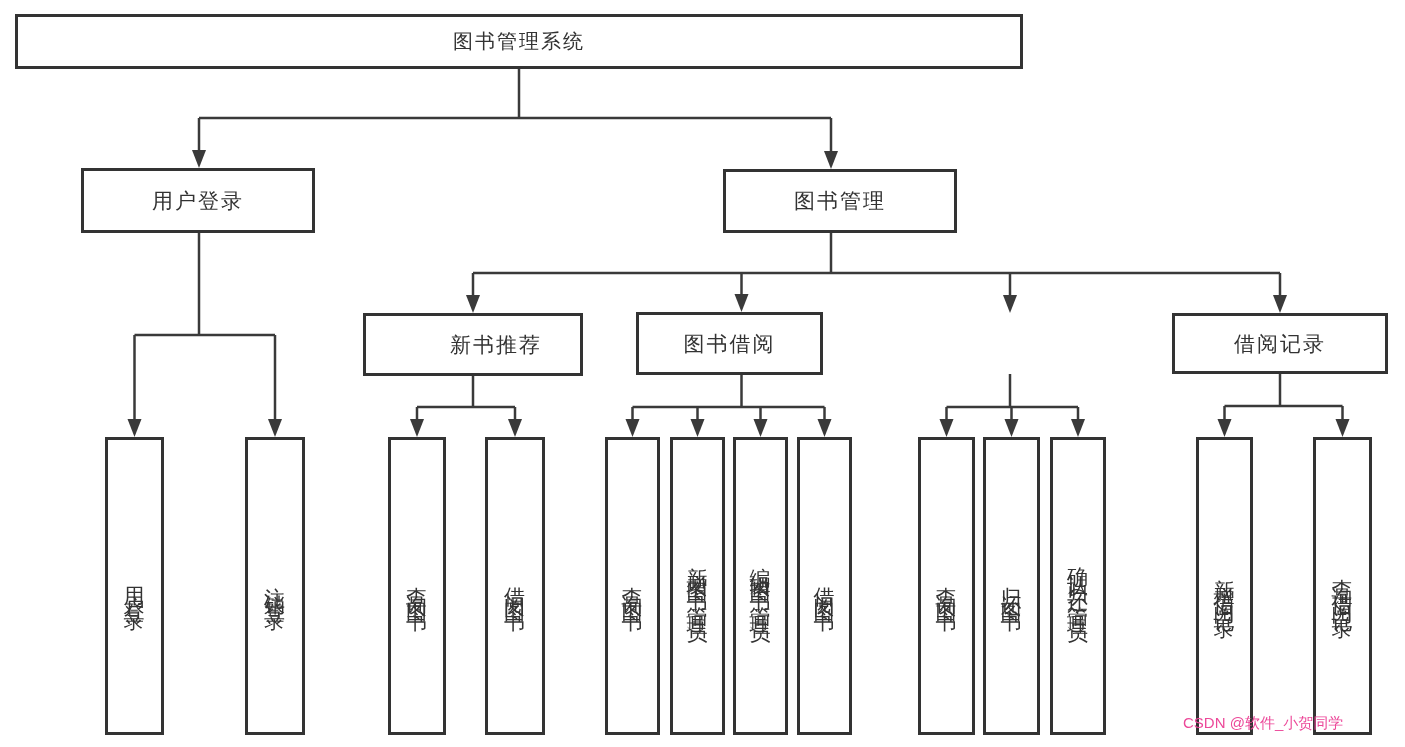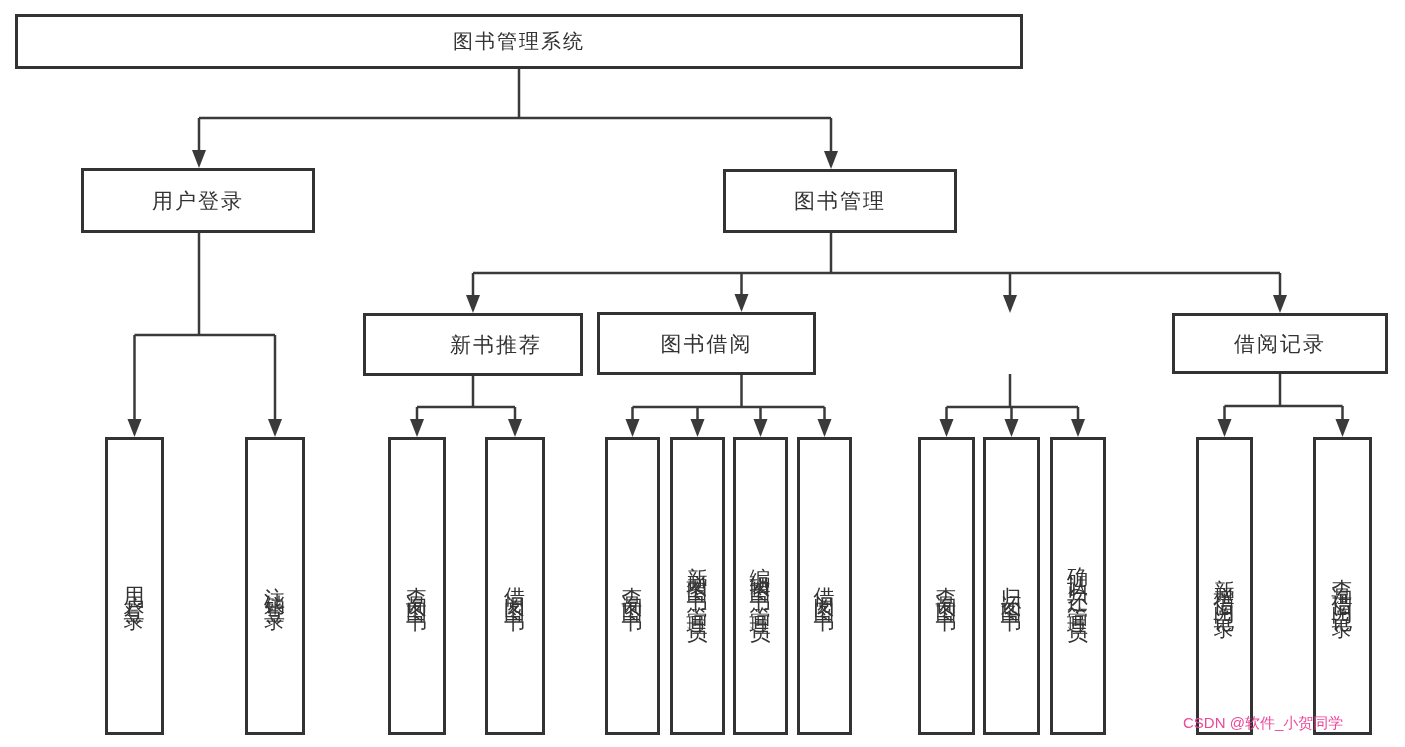--- a/index.html
+++ b/index.html
@@ -47,21 +47,21 @@
     line-height: 1;
     letter-spacing: 8px;
     color: #333333;
     white-space: nowrap;
   }
   
   .n-root     { left: 15px;   top: 14px;  width: 1008px; height: 55px; }
   .n-login    { left: 81px;   top: 168px; width: 234px;  height: 65px; }
   .n-mgmt     { left: 712px;  top: 169px; width: 234px;  height: 64px; margin-left: 11px; }
   .n-newbook  { left: 363px;  top: 313px; width: 220px;  height: 63px; padding-left: 46px; }
-  .n-borrow   { left: 597px;  top: 312px; width: 219px;  height: 63px; }
+  .n-borrow   { left: 636px;  top: 312px; width: 187px;  height: 63px; }
   .n-current  { left: 903px;  top: 313px; width: 214px;  height: 61px; }
   .n-records  { left: 1172px; top: 313px; width: 216px;  height: 61px; }
   .leaf { top: 437px; height: 298px; }
   .l1  { left: 105px;  width: 59px; }
   .l2  { left: 245px;  width: 60px; }
   .l3  { left: 388px;  width: 58px; }
   .l4  { left: 485px;  width: 60px; }
   .l5  { left: 605px;  width: 55px; }
   .l6  { left: 670px;  width: 55px; }
   .l7  { left: 733px;  width: 55px; }

